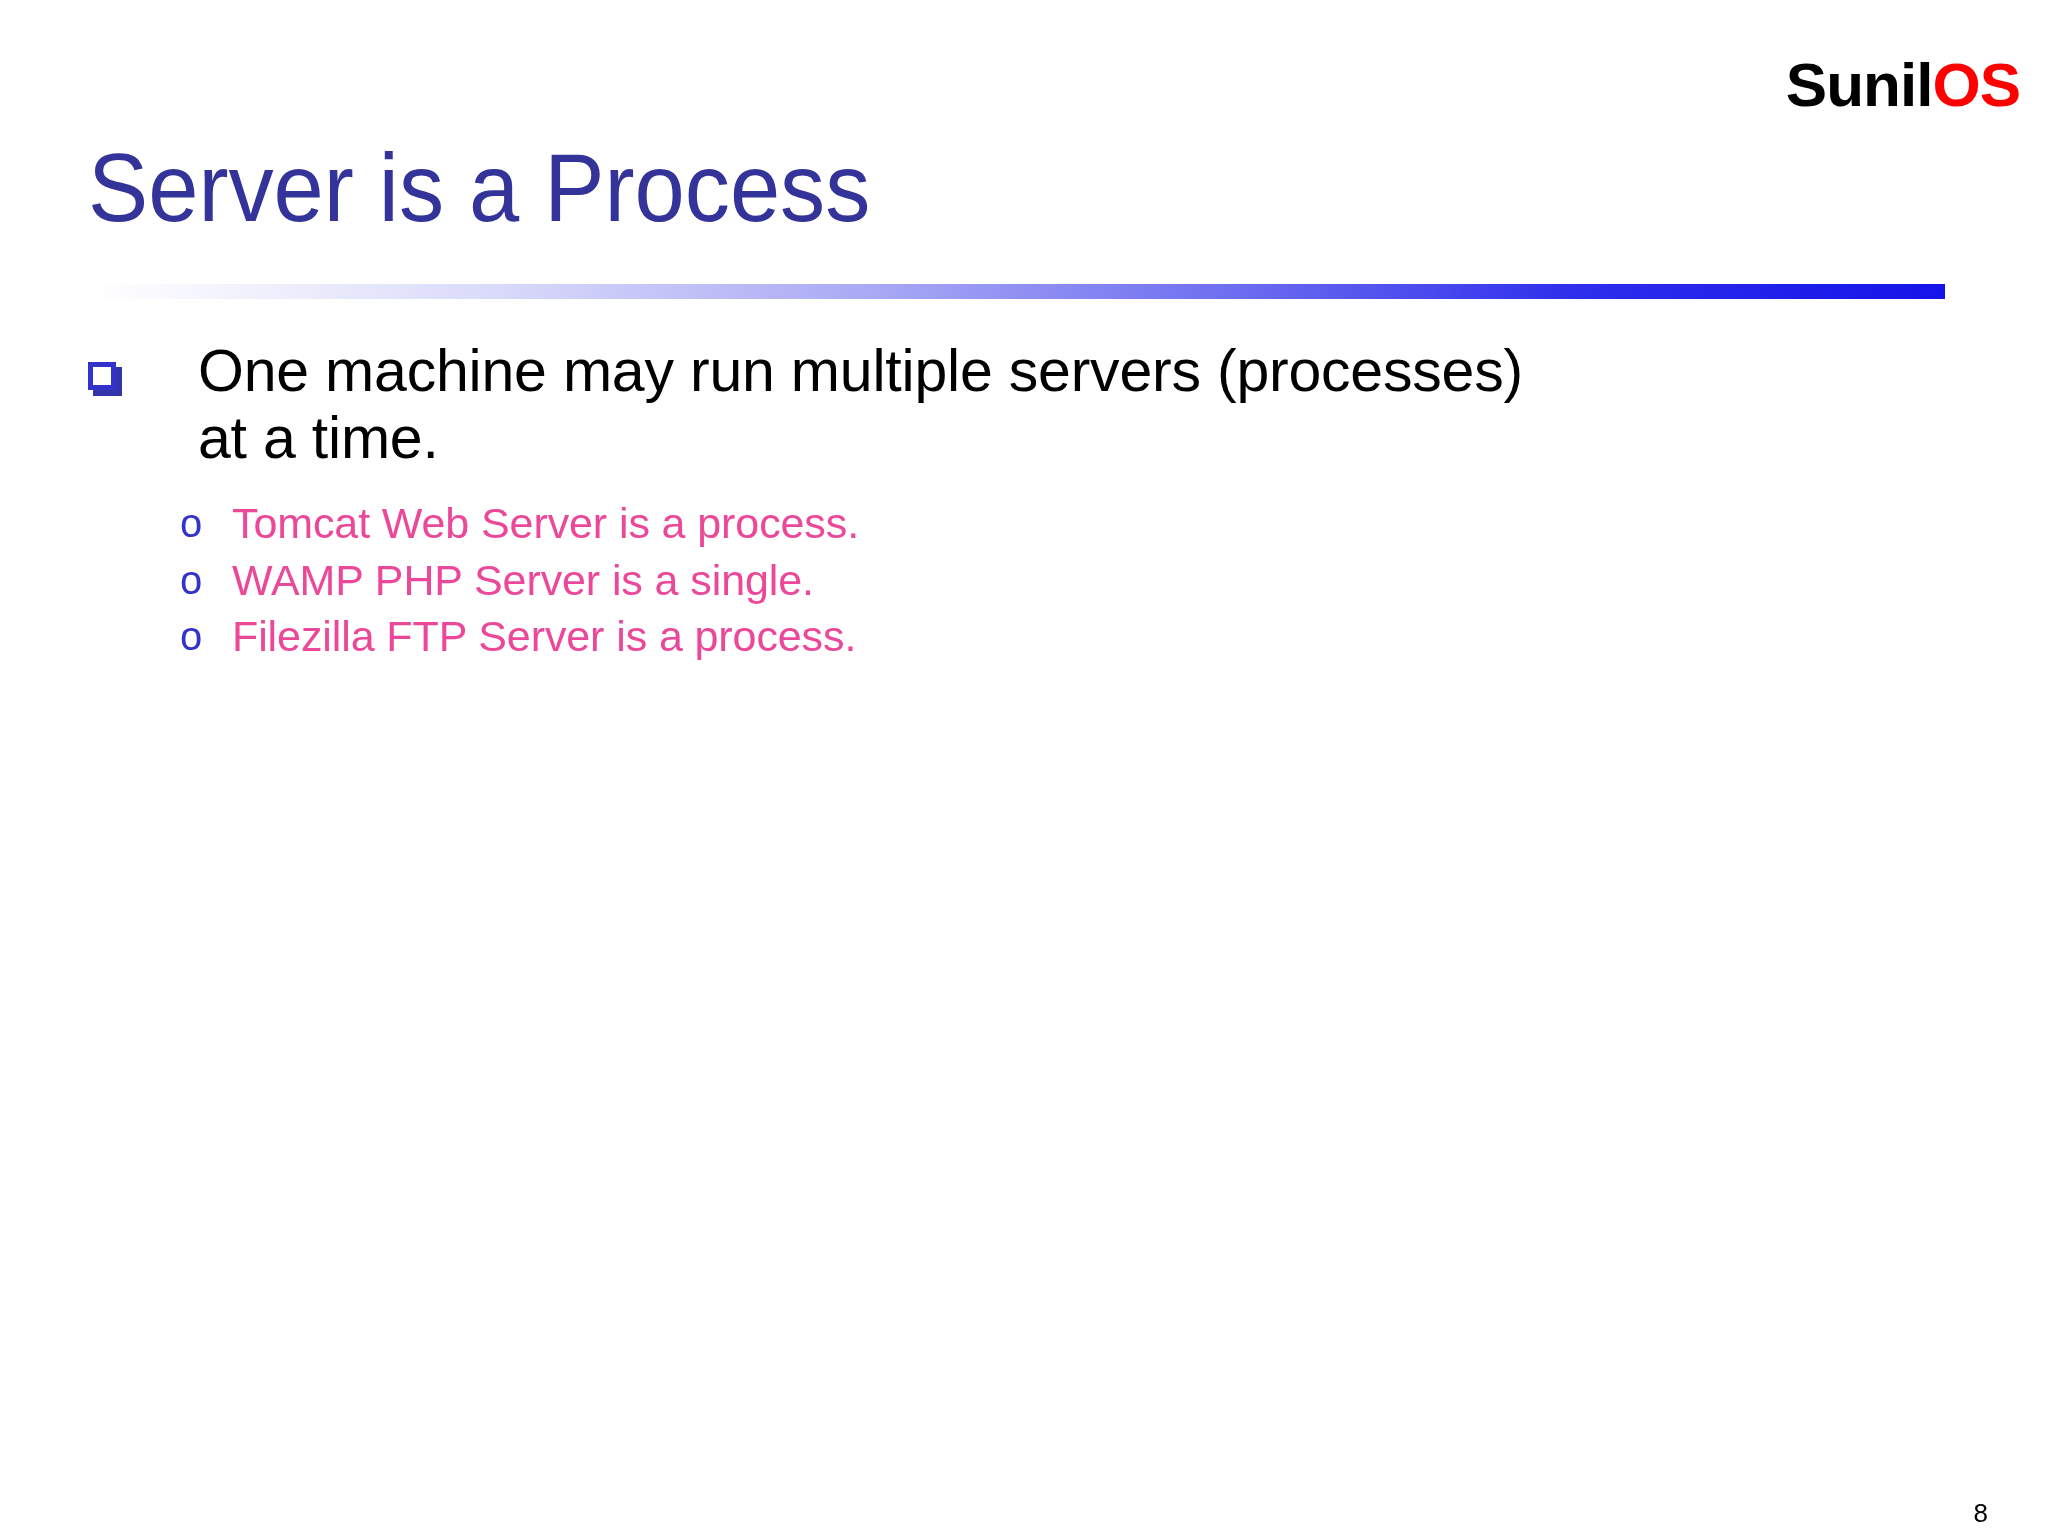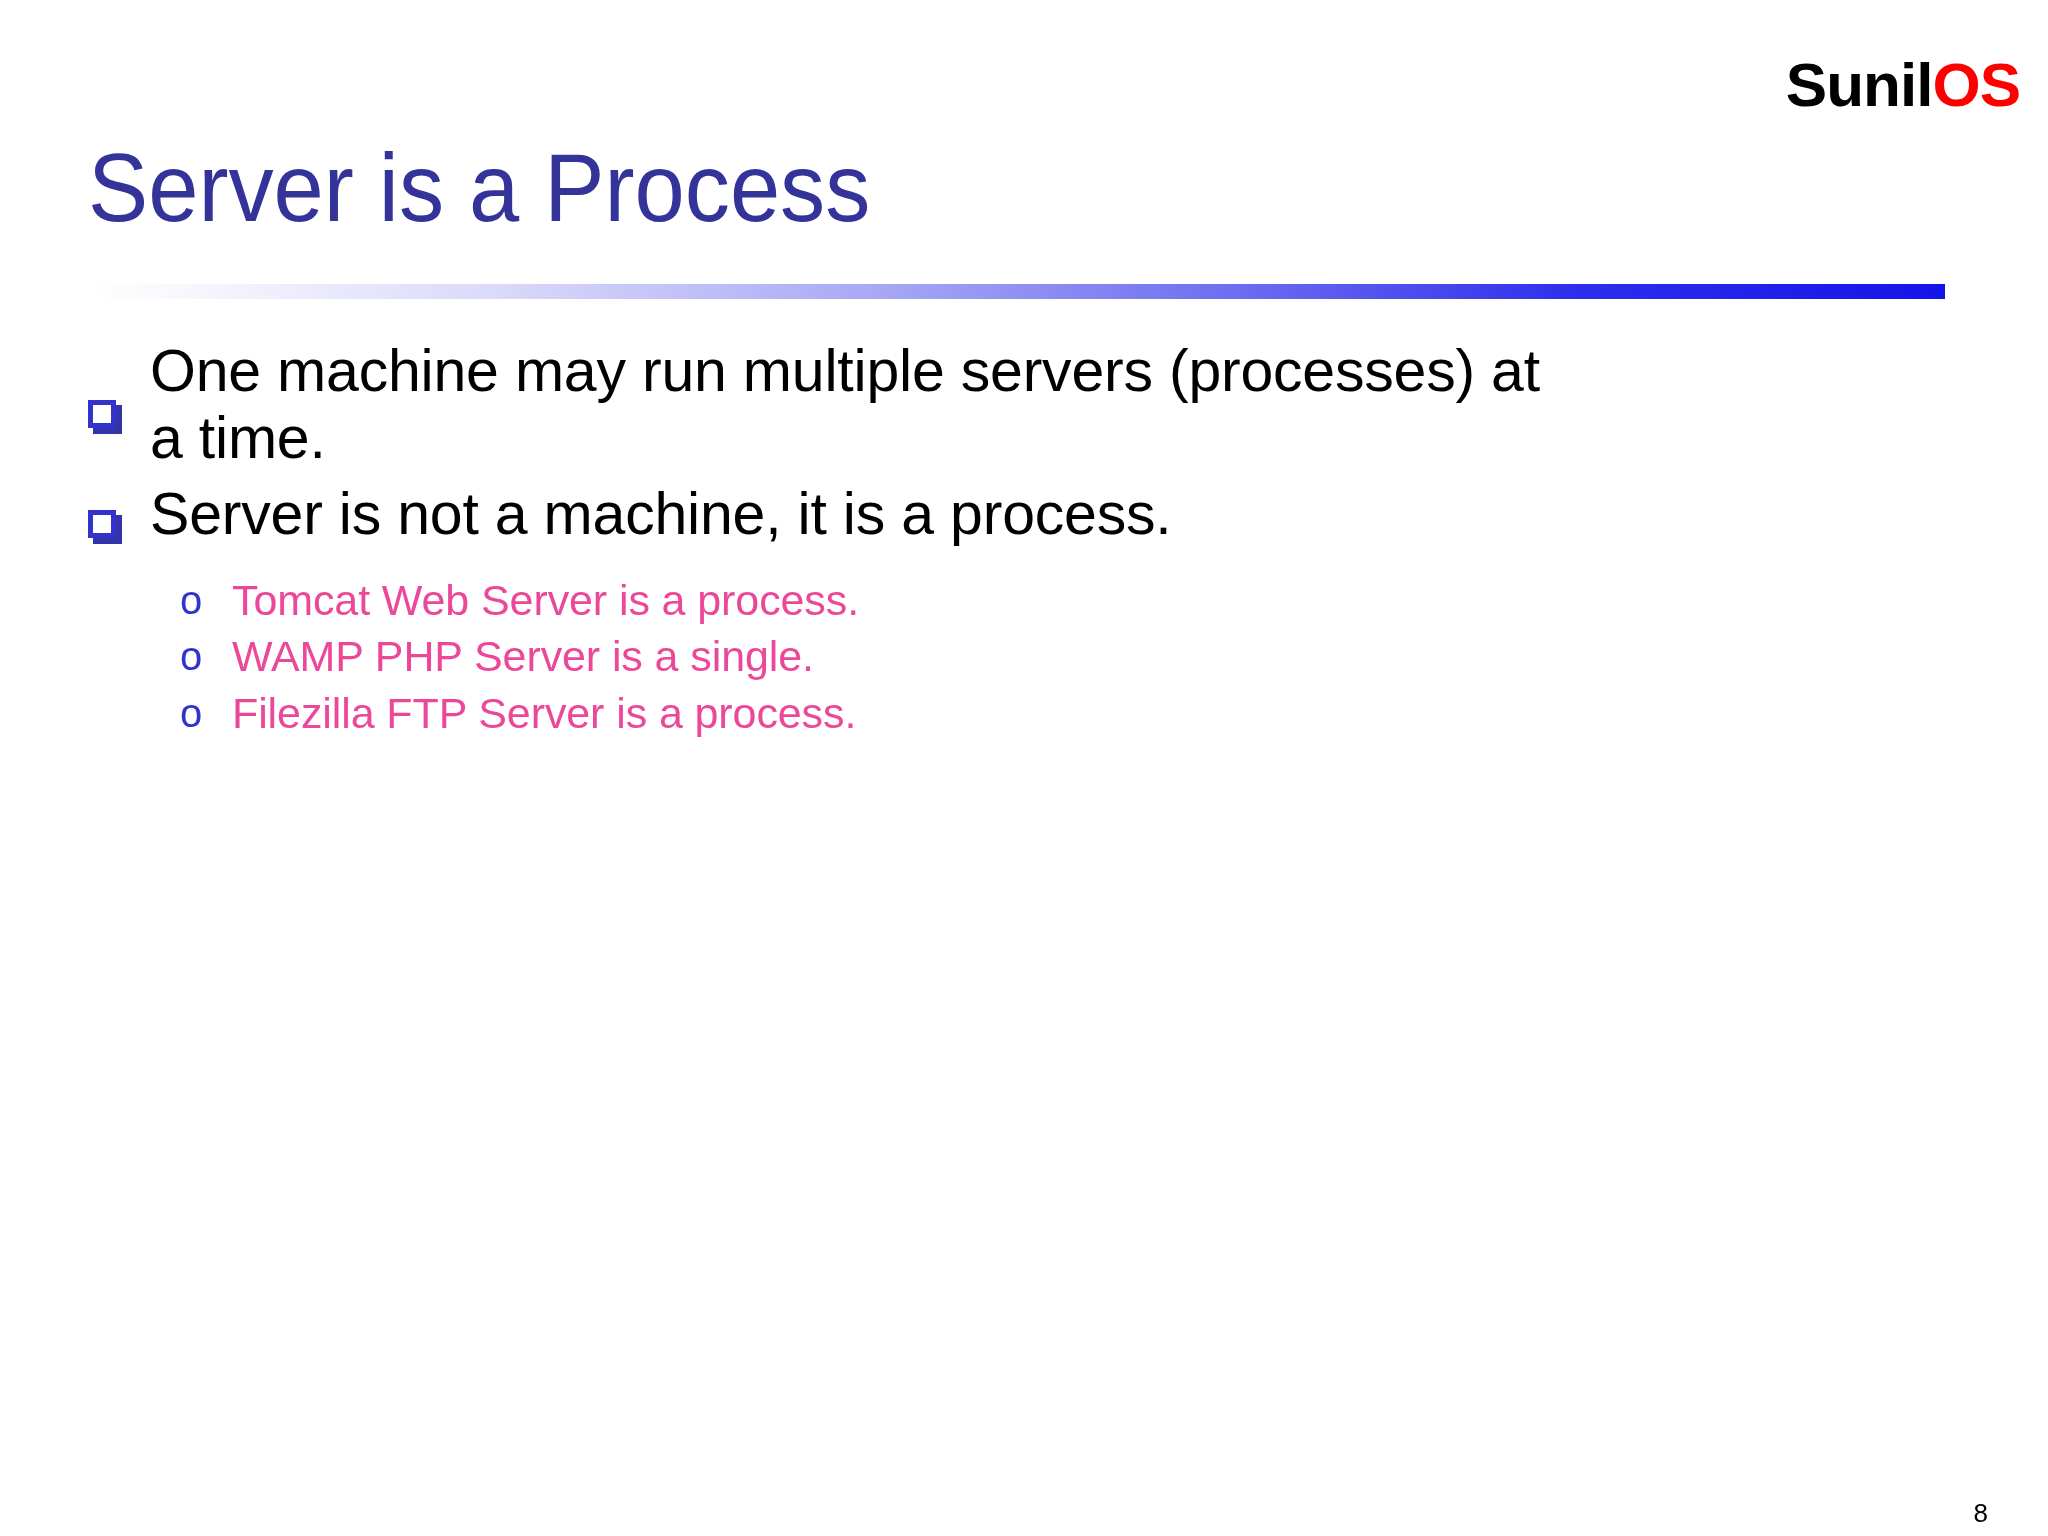--- a/index.html
+++ b/index.html
@@ -60,22 +60,23 @@
   
   .body {
     position: absolute;
     left: 88px;
     top: 290px;
     width: 1880px;
   }
 
   .lvl1 {
     display: flex;
-    align-items: center;
+    align-items: flex-start;
     margin-bottom: 10px;
+    gap: 48px;
   }
   .lvl1-marker {
     flex: 0 0 auto;
     width: 62px;
     padding-top: 24px;
     box-sizing: border-box;
   }
   .sq {
     position: relative;
     width: 34px;
@@ -167,26 +168,20 @@
 
   <div class="body">
 
     <div class="lvl1">
       <div class="lvl1-marker">
         <div class="sq"></div>
       </div>
       <div class="lvl1-text">One machine may run multiple servers (processes) at a time.</div>
     </div>
 
-    <div class="lvl1">
-      <div class="lvl1-marker">
-        <div class="sq"></div>
-      </div>
-      <div class="lvl1-text">Server is not a machine, it is a process.</div>
-    </div>
 
     <div class="group-gap"></div>
 
     <div class="lvl2">
       <div class="lvl2-marker">o</div>
       <div class="lvl2-text">Tomcat Web Server is a process.</div>
     </div>
 
     <div class="lvl2">
       <div class="lvl2-marker">o</div>

